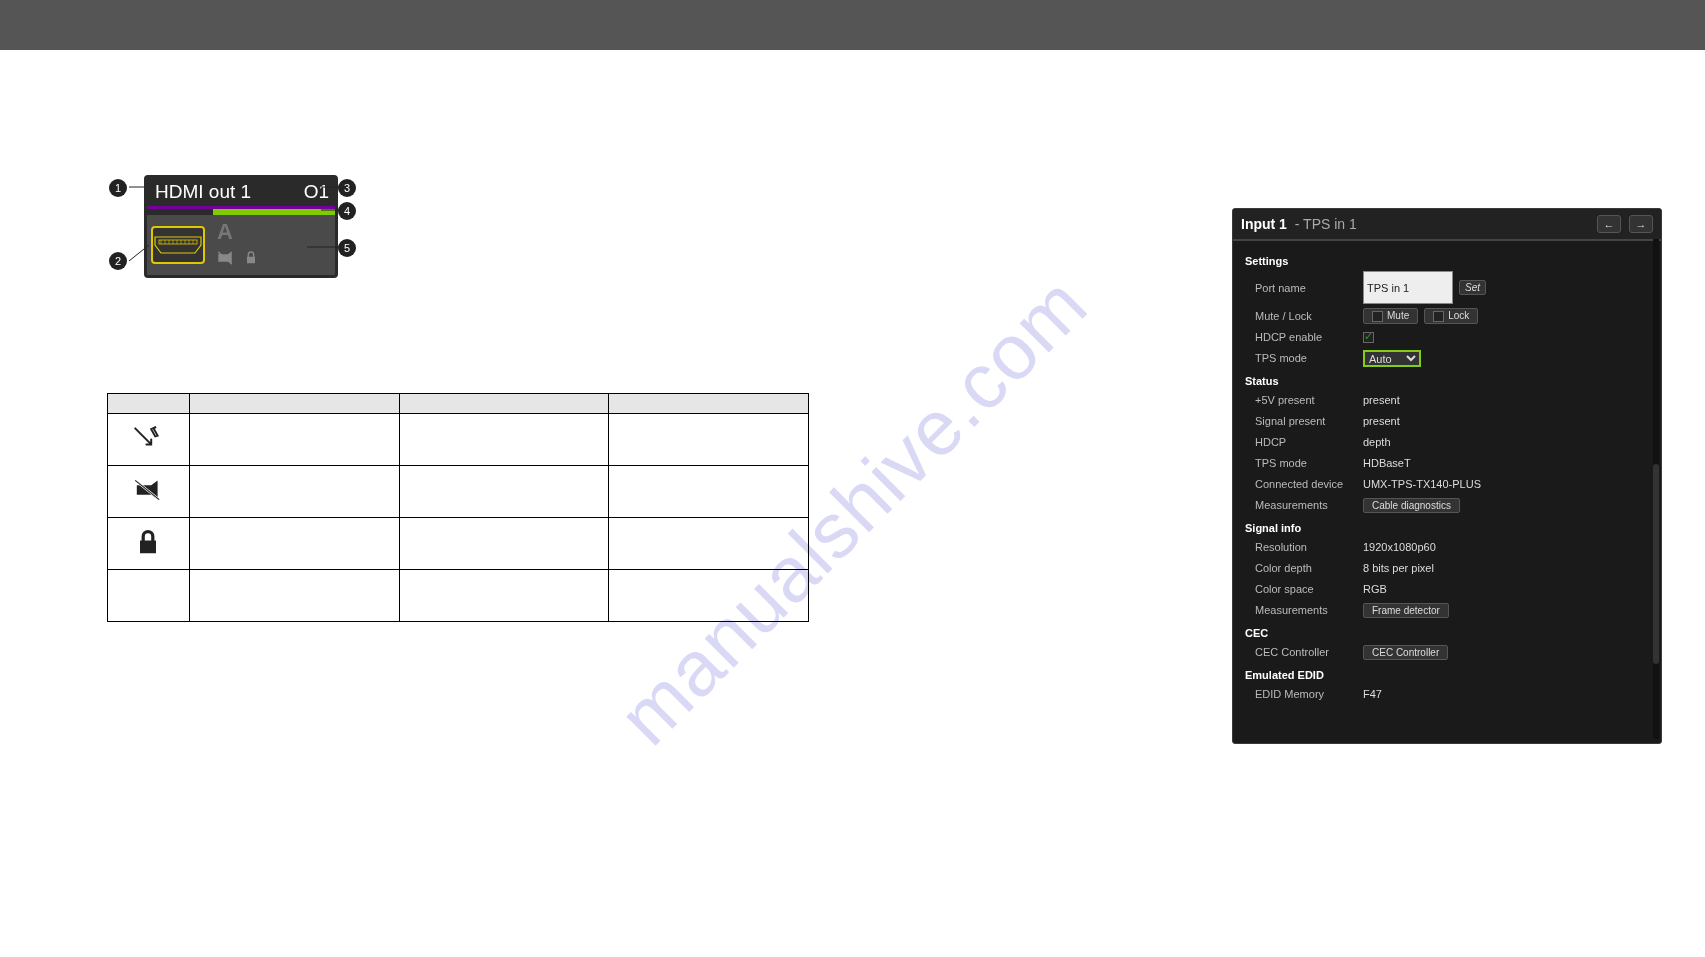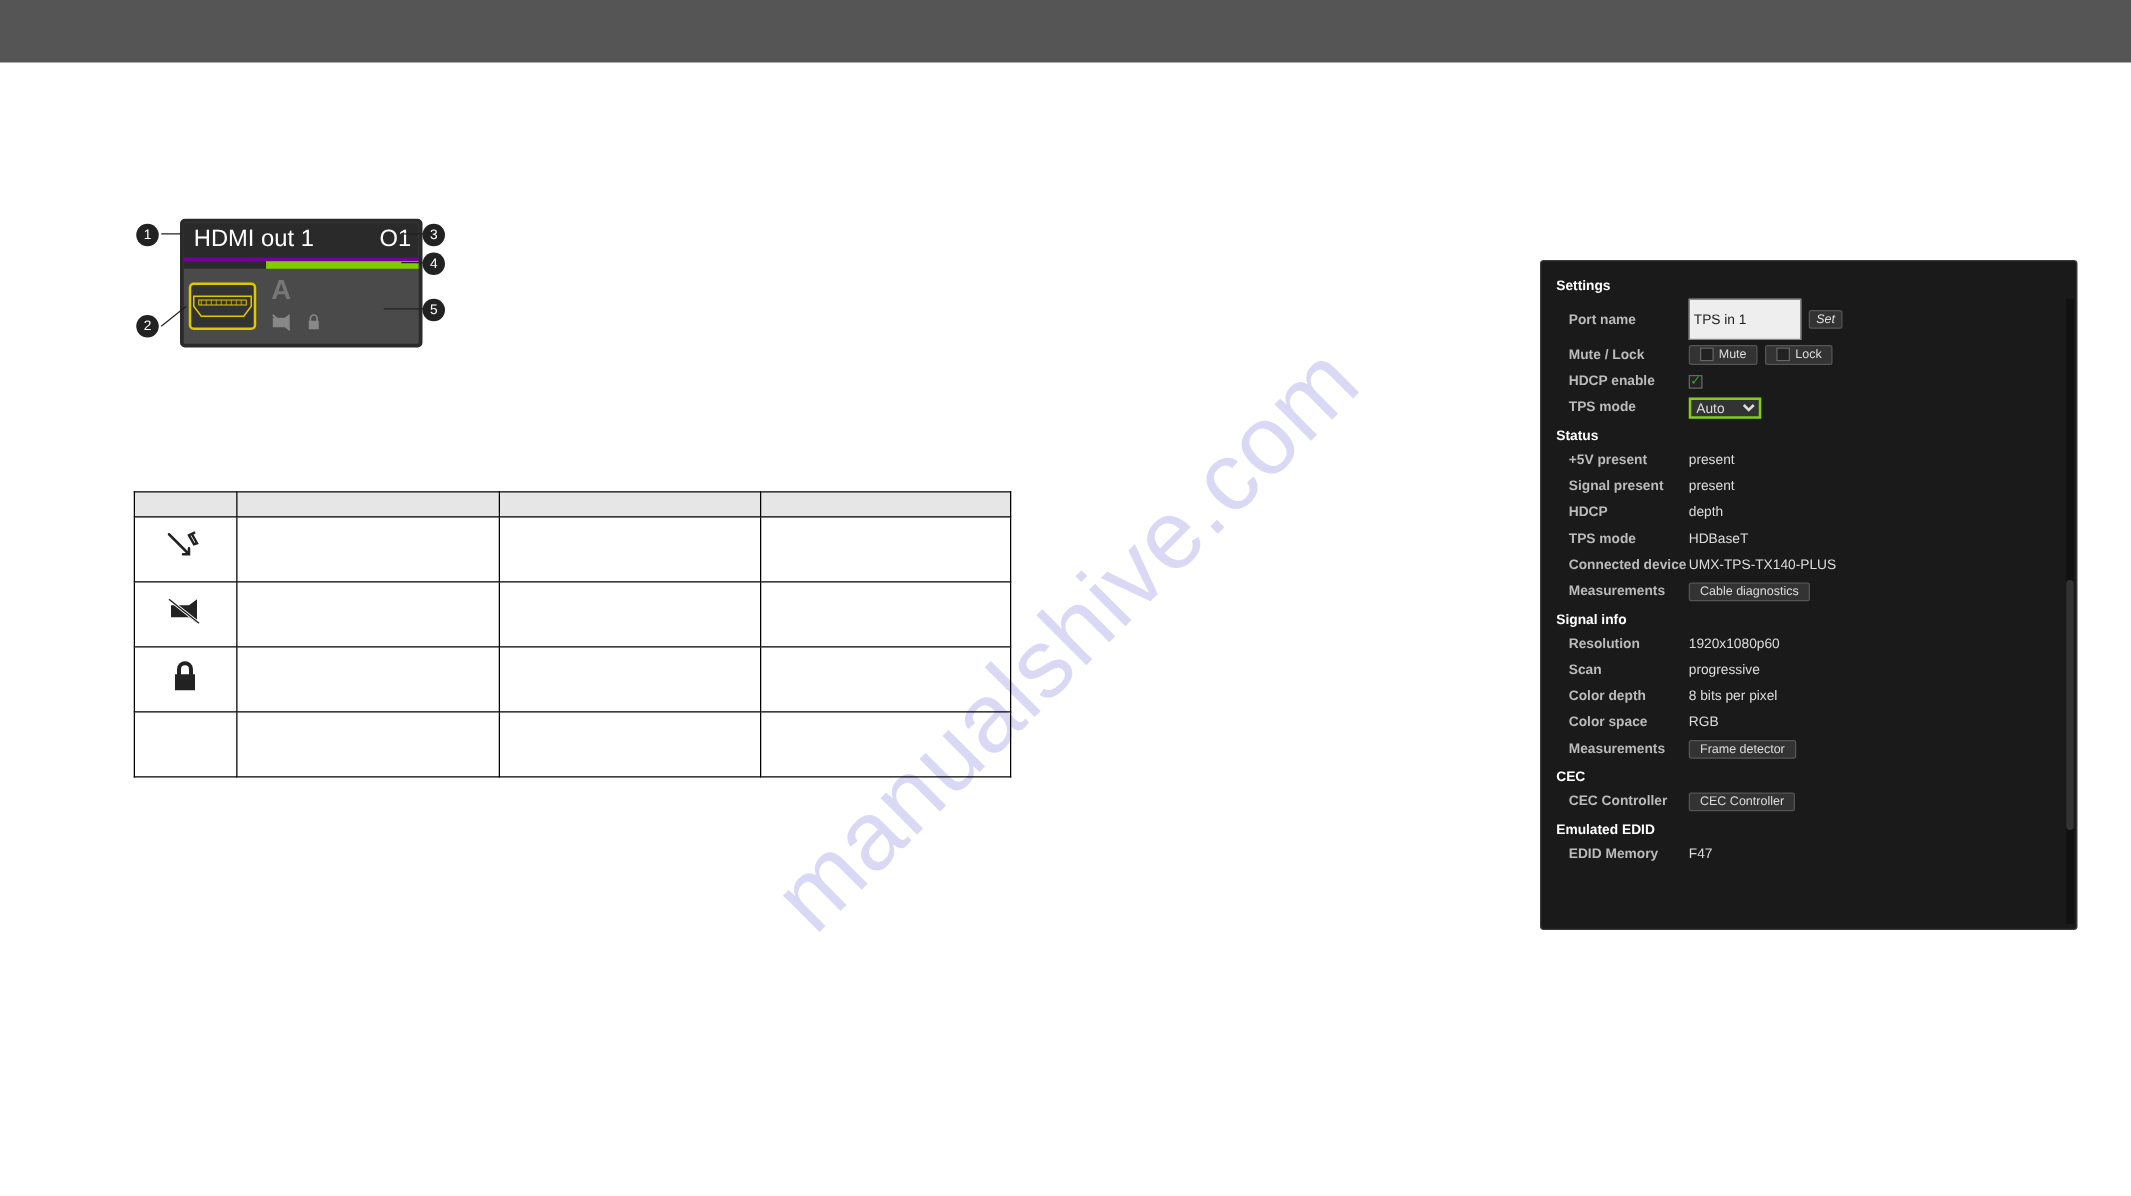--- a/index.html
+++ b/index.html
@@ -201,21 +201,21 @@
     font-weight: bold;
     margin: 8px 0 4px 0;
   }
   .row {
     display: flex;
     align-items: center;
     min-height: 18px;
     margin: 3px 0;
     padding-left: 10px;
   }
-  .row .lab { width: 96px; color: #bbb; font-weight: bold; }
+  .row .lab { width: 108px; color: #bbb; }
   .row .val { color: #ddd; }
   .row .ctrl { flex: 1; display: flex; gap: 6px; align-items: center; }
   .panel input[type="text"] {
     background: #eee;
     color: #222;
     border: 1px solid #888;
     font-size: 11px;
     height: 33px;
     width: 90px;
     padding: 0 3px;
@@ -369,20 +369,29 @@
   <tr>
     <td class="icon-cell"></td>
     <td></td>
     <td></td>
     <td></td>
   </tr>
 </tbody>
   </table>
 
 <div class="panel">
+  <div class="panel-title">
+    <span>
+      <span class="t1">Input 1</span><span class="t2"> - TPS in 1</span>
+    </span>
+    <span class="nav">
+      <button>←</button>
+      <button>→</button>
+    </span>
+  </div>
   <div class="panel-body">
 
     <div class="sec-label">Settings</div>
 
     <div class="row">
       <span class="lab">Port name</span>
       <span class="ctrl">
         <input type="text" value="TPS in 1" style="">
         <button class="btn small">Set</button>
       </span>
@@ -440,24 +449,20 @@
       <span class="ctrl">
         <button class="btn">Cable diagnostics</button>
       </span>
     </div>
 
     <div class="sec-label">Signal info</div>
     <div id="signal-rows">
         <div class="row">
           <span class="lab">Resolution</span>
           <span class="val">1920x1080p60</span>
-        </div>
-        <div class="row">
-          <span class="lab">Scan</span>
-          <span class="val">progressive</span>
         </div>
         <div class="row">
           <span class="lab">Color depth</span>
           <span class="val">8 bits per pixel</span>
         </div>
         <div class="row">
           <span class="lab">Color space</span>
           <span class="val">RGB</span>
         </div>
       </div>

